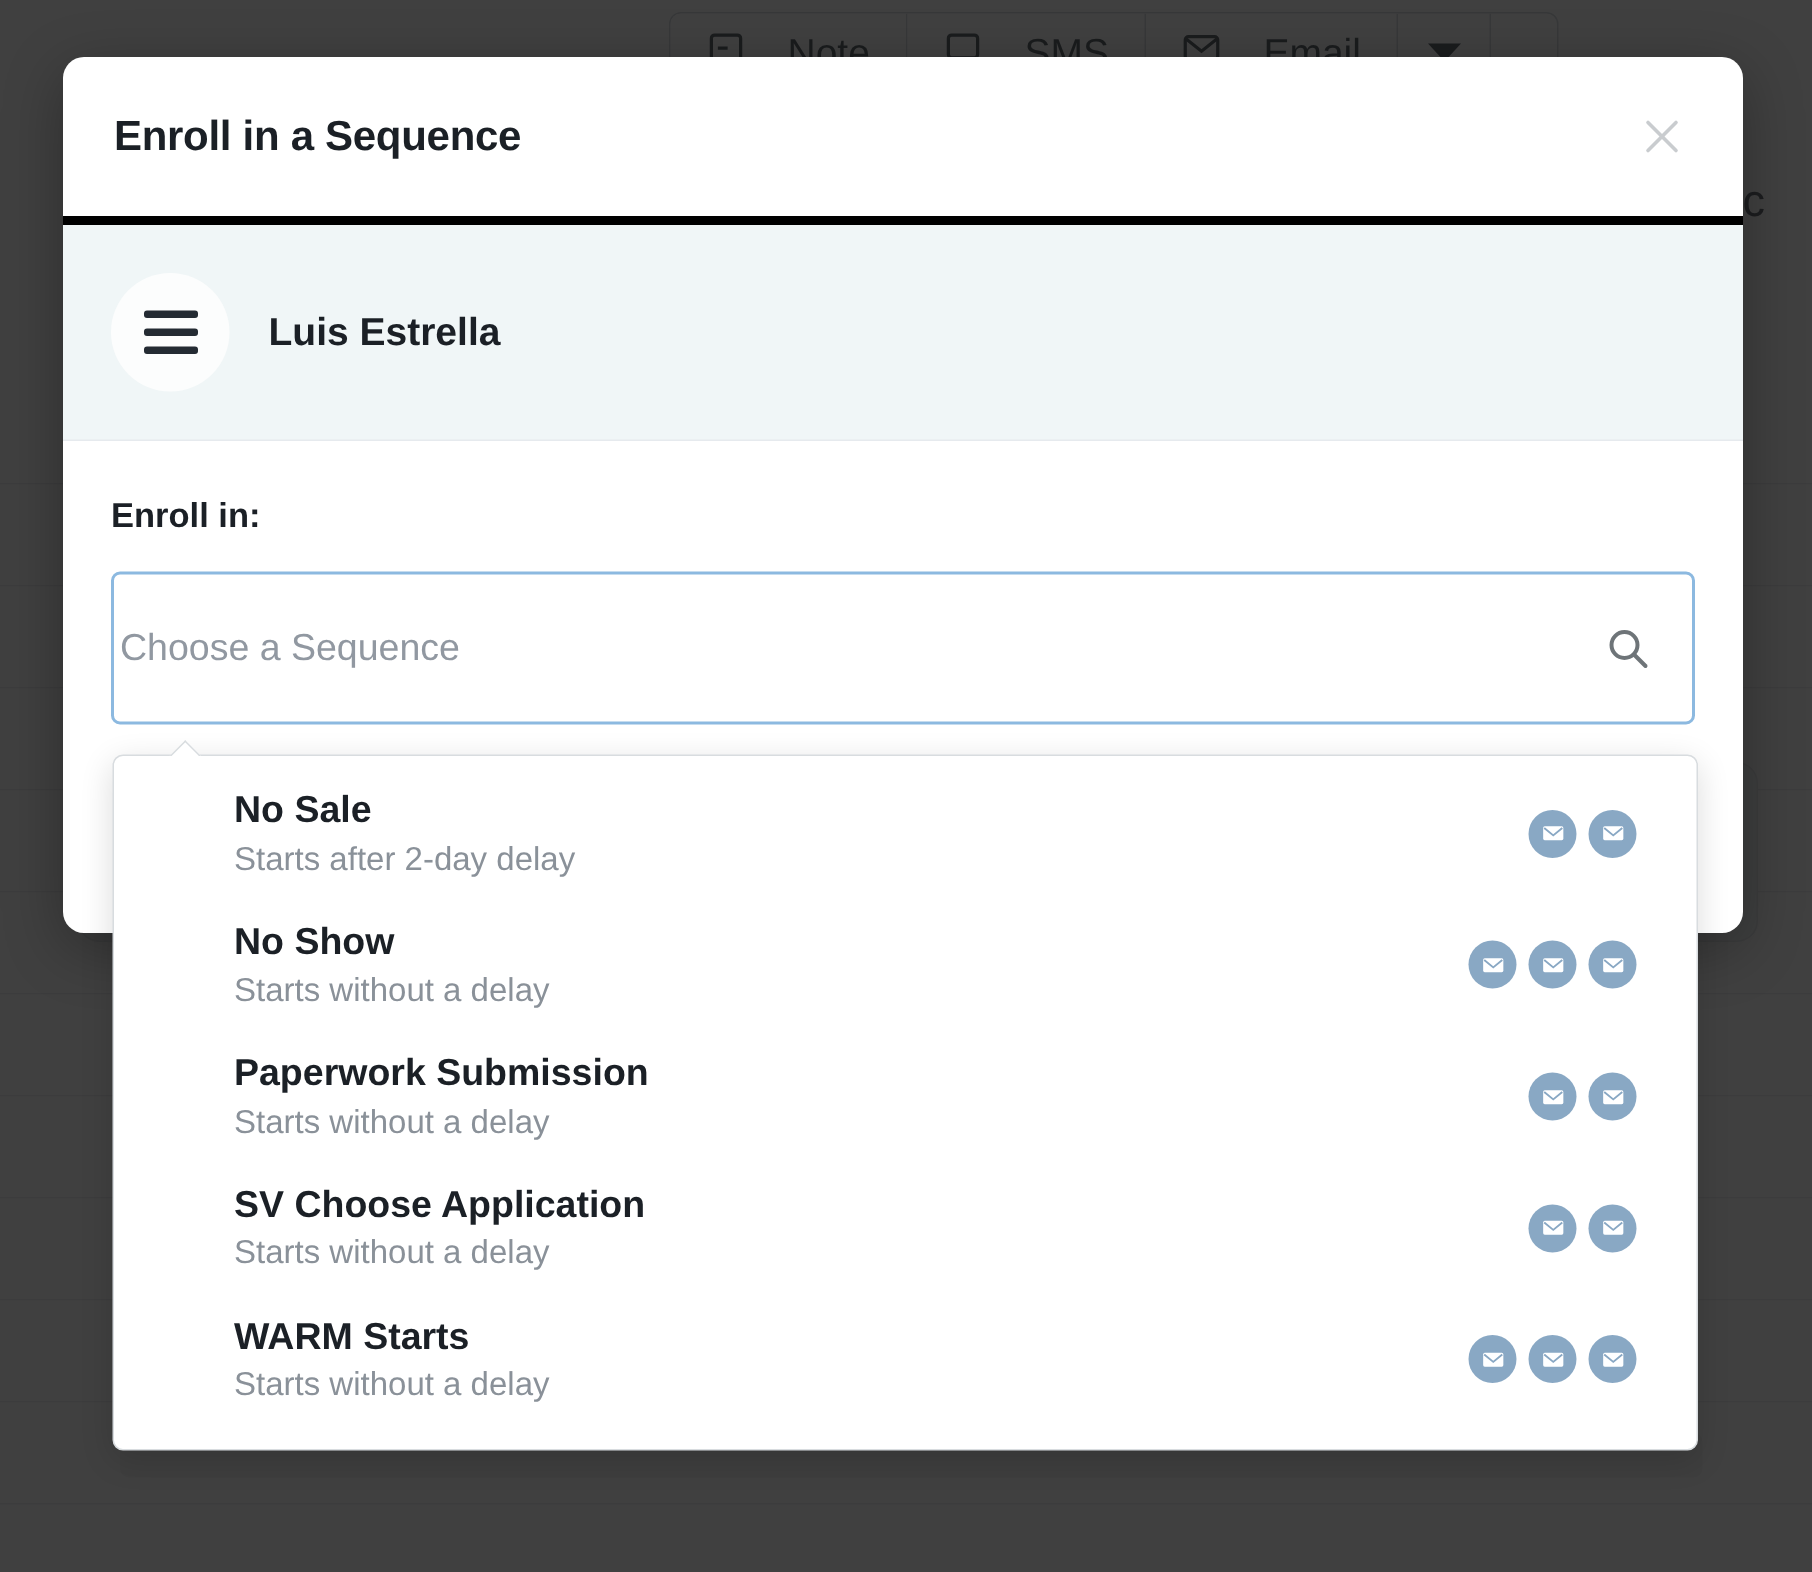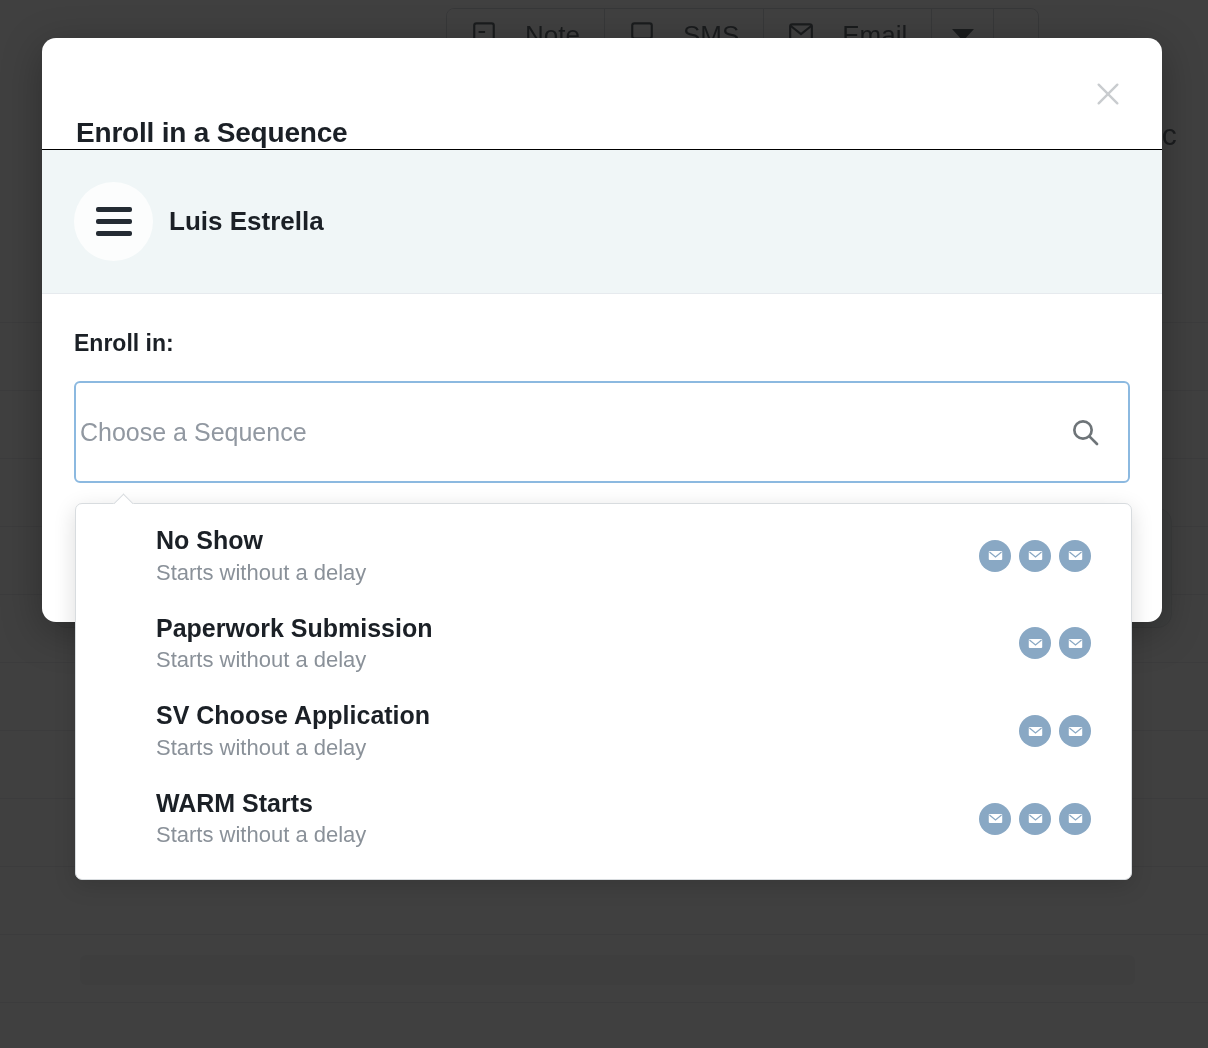--- a/index.html
+++ b/index.html
@@ -120,23 +120,23 @@
     height: 584px;
     background: #ffffff;
     border-radius: 14px;
     box-shadow: 0 10px 40px rgba(0,0,0,0.30);
     overflow: hidden;
   }
 
   .modal-header {
     position: relative;
     height: 112px;
-    border-bottom: 1px solid #000000;
-    display: flex;
-    align-items: flex-end;
+    border-bottom: 6px solid #000000;
+    display: flex;
+    align-items: center;
     padding: 0 40px 0 34px;
   }
   .modal-title {
     font-size: 28px;
     font-weight: bold;
     color: #1b2026;
     letter-spacing: -0.2px;
   }
   .modal-close {
     position: absolute;
@@ -176,21 +176,21 @@
     gap: 7px;
   }
   .avatar-bars span {
     display: block;
     width: 36px;
     height: 5px;
     border-radius: 2px;
     background: #242b33;
   }
   .contact-name {
-    margin-left: 16px;
+    margin-left: 26px;
     font-size: 26px;
     font-weight: bold;
     color: #1b2026;
   }
 
   .modal-body {
     padding: 36px 32px 0 32px;
   }
   .enroll-label {
     font-size: 23px;
@@ -396,20 +396,40 @@
             <line x1="15.5" y1="15.5" x2="21" y2="21"></line>
         </svg>
       </span>
     </div>
   </div>
 </div>
 
 <div id="dropdown">
   <div class="dropdown-caret"></div>
 
+  <div class="dd-item">
+    <div class="dd-text">
+      <div class="dd-title">No Sale</div>
+      <div class="dd-sub">Starts after 2-day delay</div>
+    </div>
+    <div class="dd-badges">
+      <span class="badge">
+          <svg width="17" height="17" viewBox="0 0 24 24" fill="none" stroke="#ffffff" stroke-width="2">
+            <rect x="2.5" y="5.5" width="19" height="13" rx="1.5" fill="#ffffff" stroke="none"></rect>
+            <polyline points="3.5,7 12,14 20.5,7" stroke="#89a8c4" stroke-width="1.8"></polyline>
+          </svg>
+        </span>
+      <span class="badge">
+          <svg width="17" height="17" viewBox="0 0 24 24" fill="none" stroke="#ffffff" stroke-width="2">
+            <rect x="2.5" y="5.5" width="19" height="13" rx="1.5" fill="#ffffff" stroke="none"></rect>
+            <polyline points="3.5,7 12,14 20.5,7" stroke="#89a8c4" stroke-width="1.8"></polyline>
+          </svg>
+        </span>
+    </div>
+  </div>
 
   <div class="dd-item">
     <div class="dd-text">
       <div class="dd-title">No Show</div>
       <div class="dd-sub">Starts without a delay</div>
     </div>
     <div class="dd-badges">
       <span class="badge">
           <svg width="17" height="17" viewBox="0 0 24 24" fill="none">
             <rect x="2.5" y="5.5" width="19" height="13" rx="1.5" fill="#ffffff"></rect>

